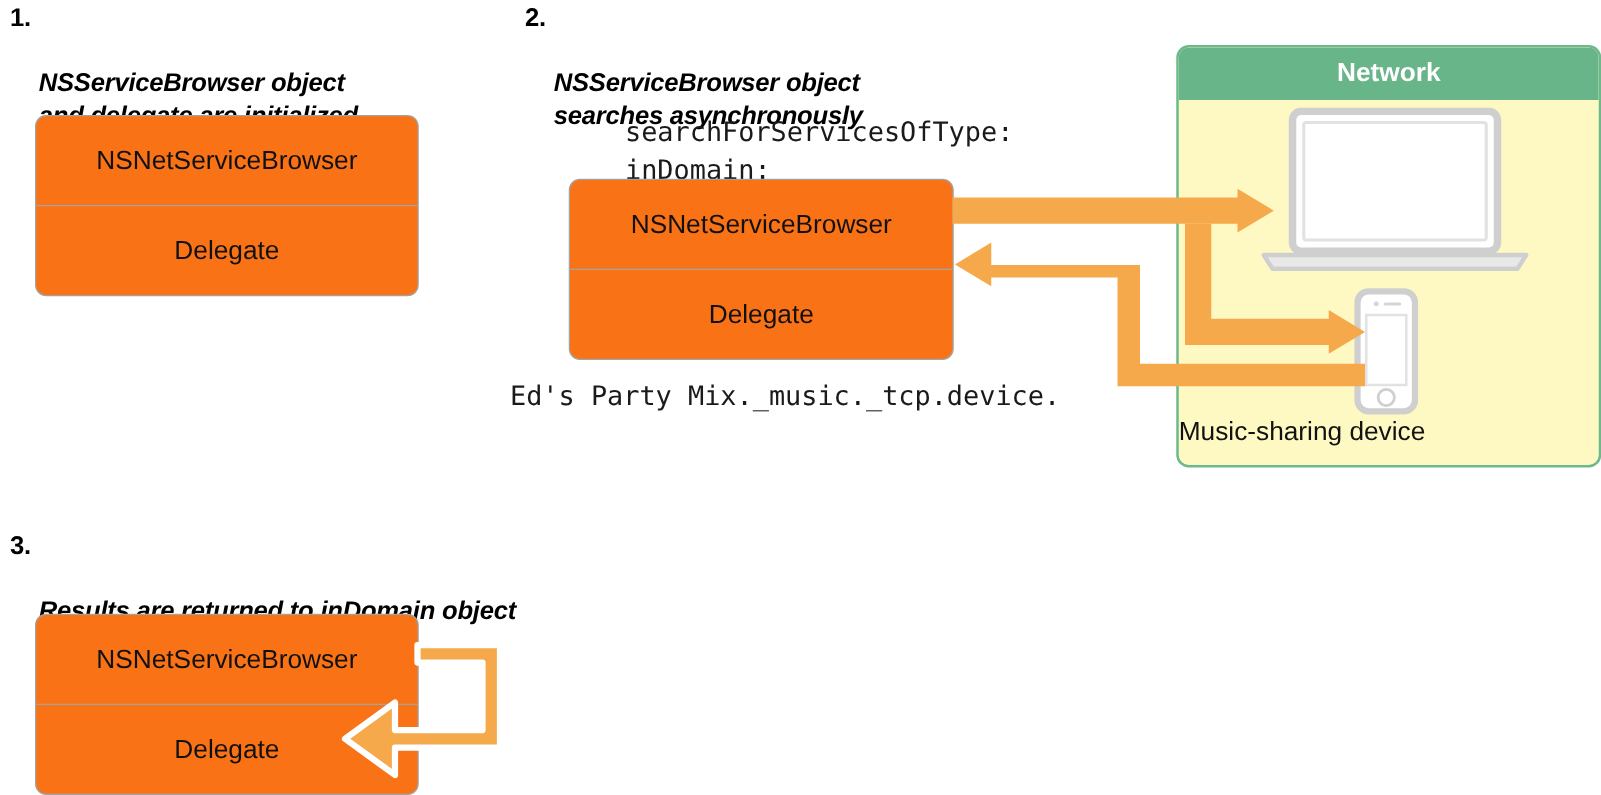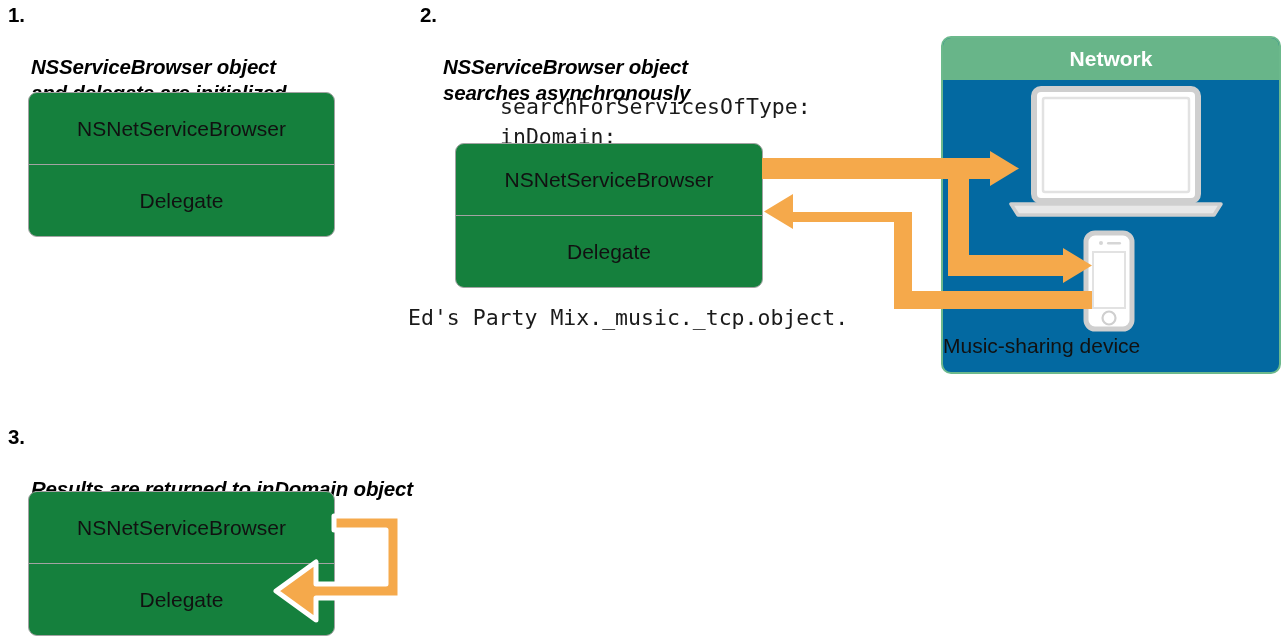--- a/index.html
+++ b/index.html
@@ -34,21 +34,21 @@
   }
   .step-heading .txt {
     display: block;
     padding-left: 23px;
     font-style: italic;
   }
 
   
   .obj-box {
     position: absolute;
-    background: #15803d;
+    background: #f97316;
     border: 1.4px solid #a3a3a3;
     border-radius: 9px;
     box-sizing: border-box;
     display: flex;
     flex-direction: column;
     overflow: hidden;
   }
   .obj-cell {
     flex: 1 1 0;
     display: flex;
@@ -78,21 +78,21 @@
   
   #network-panel {
     position: absolute;
     left: 941px;
     top: 36px;
     width: 340px;
     height: 338px;
     border: 2px solid #6cb98c;
     border-radius: 10px;
     box-sizing: border-box;
-    background: #0369a1;
+    background: #fef9c3;
     overflow: hidden;
   }
   #network-header {
     height: 42px;
     background: #68b589;
     display: flex;
     align-items: center;
     justify-content: center;
     font-family: "Liberation Sans", sans-serif;
     font-weight: bold;
@@ -145,21 +145,21 @@
   </div>
 
   <div class="code-label right" style="left:500px; top:92px; width:430px;">searchForServicesOfType:
 inDomain:</div>
 
   <div class="obj-box" style="left:455px; top:143px; width:308px; height:145px;">
     <div class="obj-cell">NSNetServiceBrowser</div>
     <div class="obj-cell divider-top">Delegate</div>
   </div>
 
-  <div class="code-label" style="left:408px; top:303px;">Ed's Party Mix._music._tcp.object.</div>
+  <div class="code-label" style="left:408px; top:303px;">Ed's Party Mix._music._tcp.device.</div>
 
   <div id="network-panel">
     <div id="network-header">Network</div>
 
     <span class="device-icon" style="left:65px; top:48px;">
       <svg width="216" height="136" viewBox="0 0 216 136" xmlns="http://www.w3.org/2000/svg">
         <rect x="26" y="3" width="164" height="112" rx="7" ry="7" fill="#ffffff" stroke="#cfcfcf" stroke-width="6"></rect>
         <rect x="35" y="12" width="146" height="94" rx="2" ry="2" fill="#ffffff" stroke="#e2e2e2" stroke-width="2.5"></rect>
         <path d="M3 118 H213 a0 0 0 0 1 0 0 l-7 11 H10 Z" fill="#e8e8e8" stroke="#cfcfcf" stroke-width="3.5" stroke-linejoin="round"></path>
       </svg>

